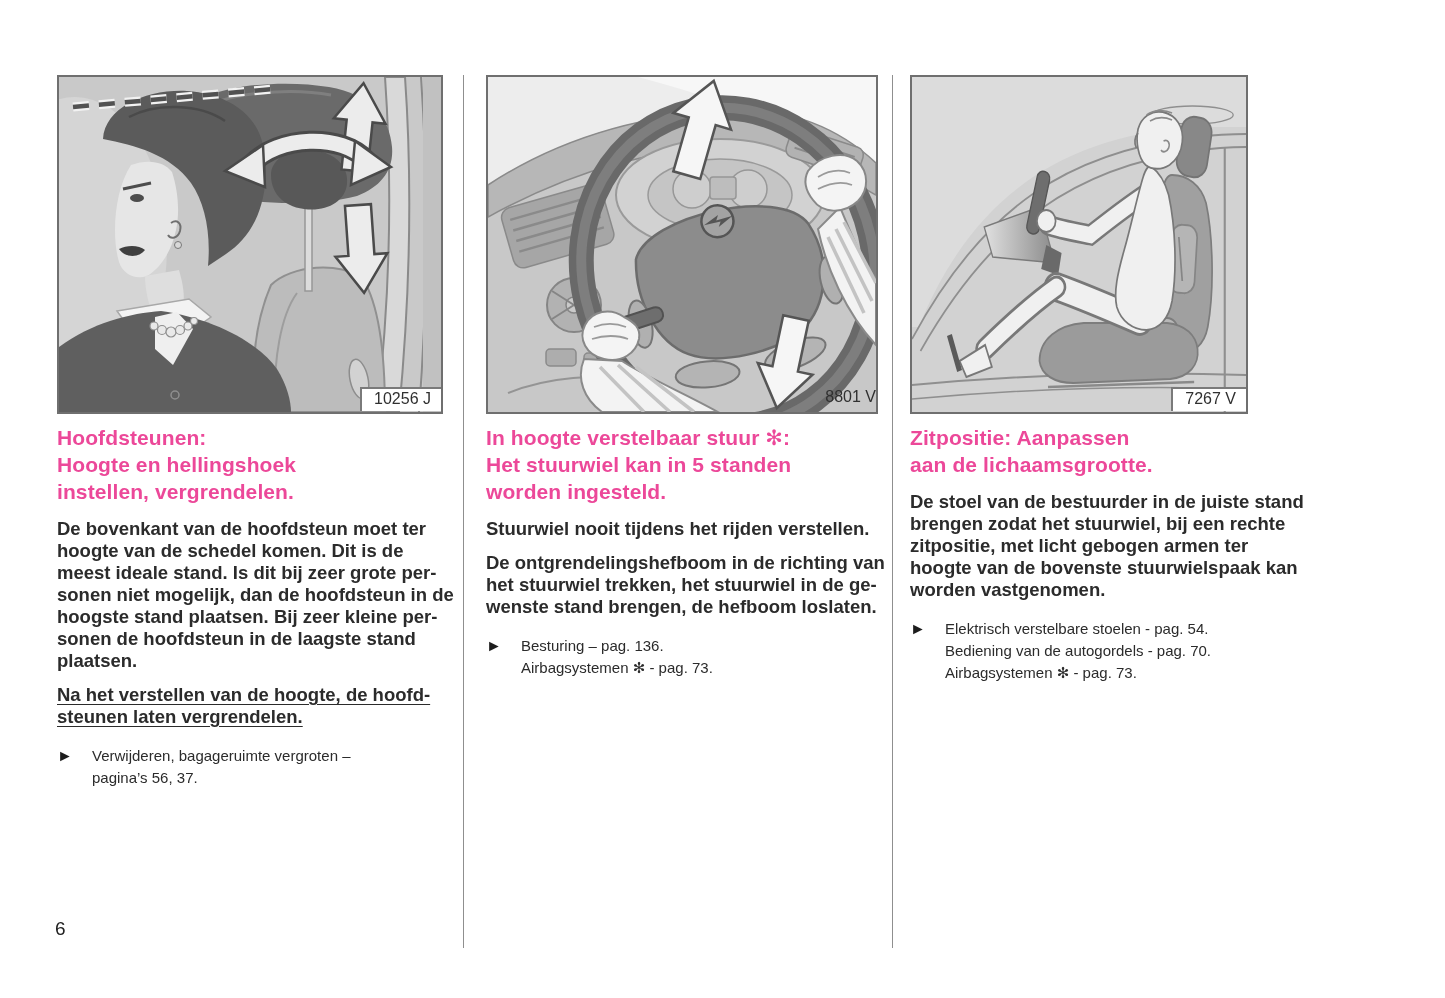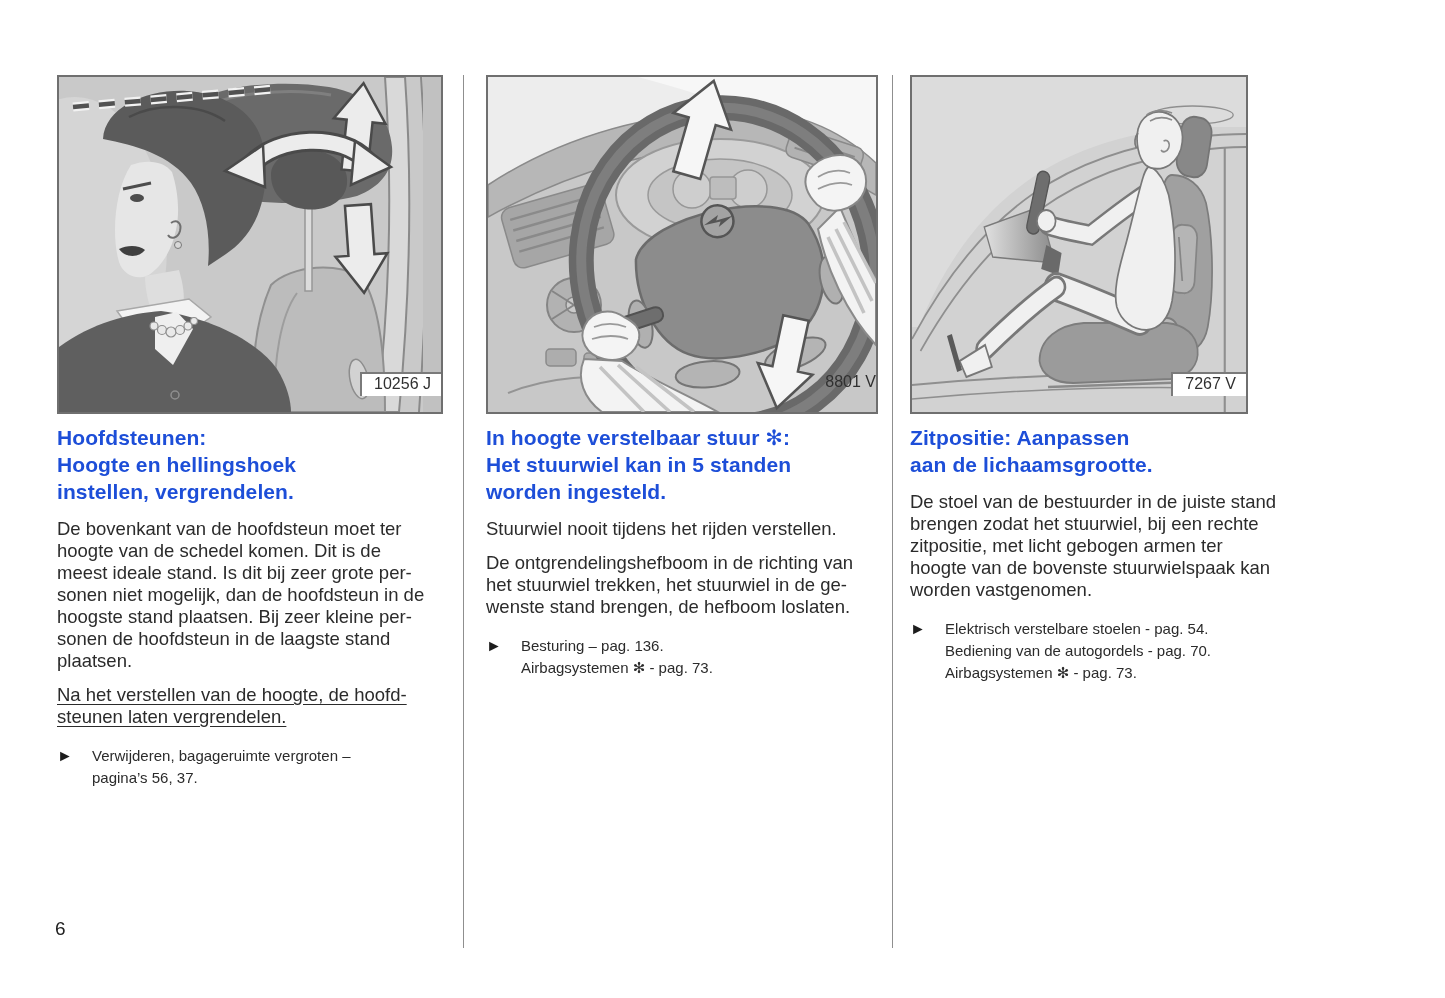--- a/index.html
+++ b/index.html
@@ -6,37 +6,37 @@
   .page{
     position:relative;width:1445px;height:998px;background:#ffffff;
     font-family:"Liberation Sans","DejaVu Sans",sans-serif;color:#2b2b2b;overflow:hidden;
   }
   .fig{position:absolute;top:75px;height:339px;border:2px solid #6f6f6f;box-sizing:border-box;background:#cccccc;margin:0;}
   .fig svg{display:block;width:100%;height:100%;}
   #fig1{left:57px;width:386px;}
   #fig2{left:486px;width:392px;}
   #fig3{left:910px;width:338px;}
   .fig-caption{
-    position:absolute;right:0;bottom:16px;background:#ffffff;
+    position:absolute;right:0;bottom:1px;background:#ffffff;
     border-left:2px solid #7a7a7a;border-top:2px solid #7a7a7a;
     padding:1px 10px 3px 12px;font-size:16px;color:#303030;line-height:1.1;
   }
   .fig-caption.noline{border:none;background:transparent;padding:1px 0 5px 12px;}
   .divider{position:absolute;top:75px;width:1px;height:873px;background:#8f8f8f;}
   #divider1{left:463px;}
   #divider2{left:892px;}
   .col{position:absolute;top:424px;}
   #col1{left:57px;width:400px;}
   #col2{left:486px;width:402px;}
   #col3{left:910px;width:400px;}
   .heading{
-    font-size:21px;font-weight:bold;line-height:27px;color:#1d4ed8;
+    font-size:21px;font-weight:bold;line-height:27px;color:#ec4899;
     margin:0 0 13px 0;white-space:pre-line;letter-spacing:.1px;
   }
-  .para{font-size:18.5px;line-height:22px;margin:0 0 12px 0;white-space:pre-line;}
+  .para{font-size:18.5px;line-height:22px;margin:0 0 12px 0;white-space:pre-line;font-weight:bold;}
   .para.underlined{text-decoration:underline;text-underline-offset:3px;}
   .bullet{display:flex;margin-top:17px;}
   .bullet .marker{width:35px;flex:0 0 35px;font-size:16px;line-height:22px;color:#1c1c1c;}
   .bullet .btext{font-size:15px;line-height:22px;white-space:pre-line;}
   .pagenum{position:absolute;left:55px;top:918px;font-size:19px;color:#222;}
 </style>
 </head>
 <body>
 
 <div class="page">

